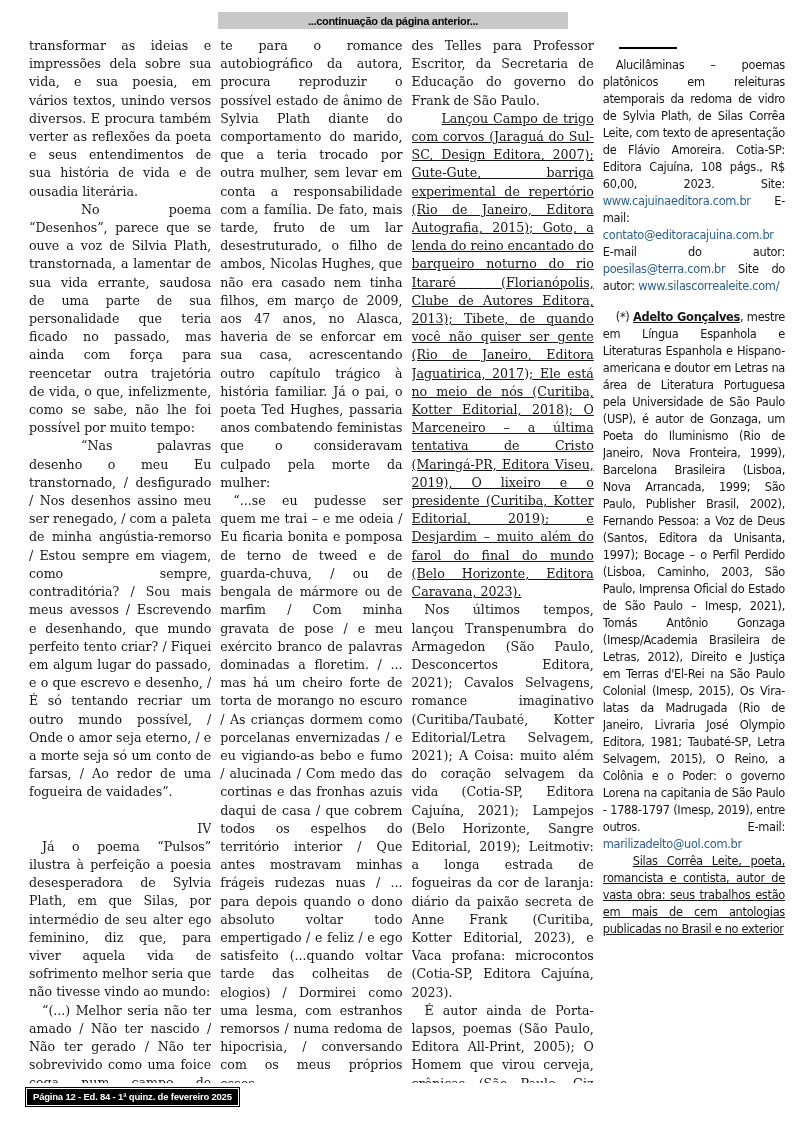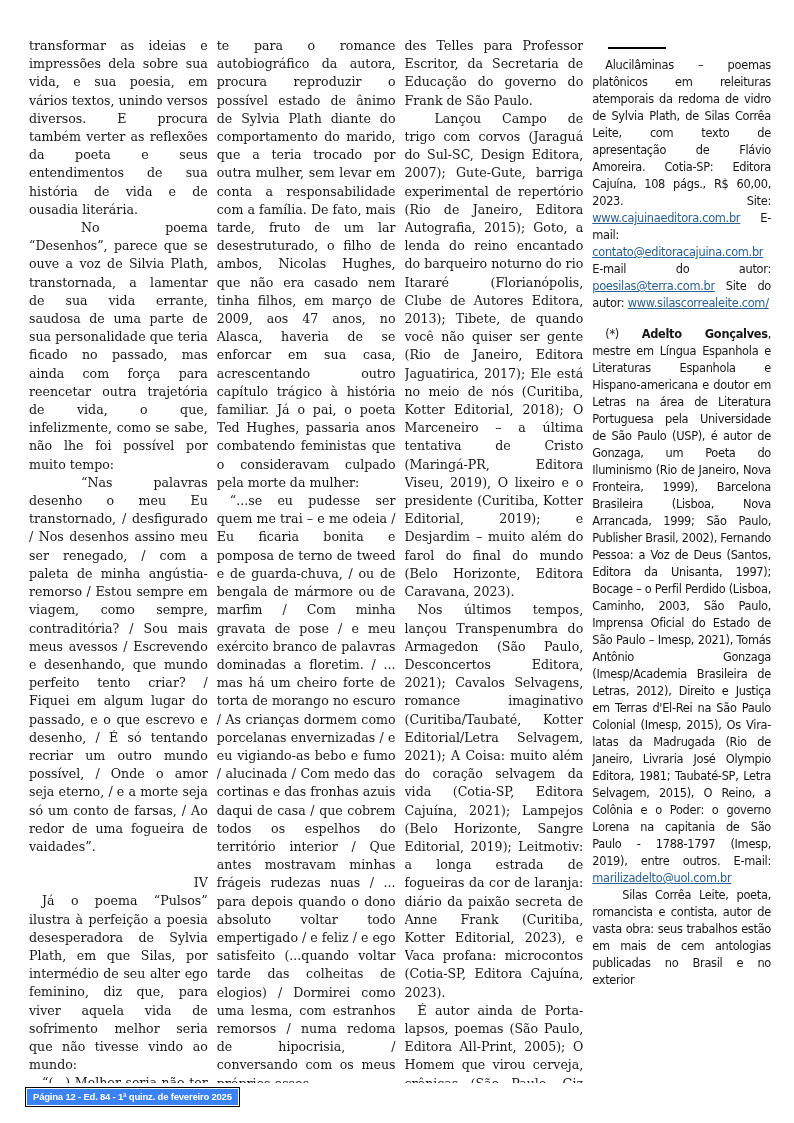--- a/index.html
+++ b/index.html
@@ -25,81 +25,83 @@
     font-family: "Liberation Sans", sans-serif;
     font-weight: bold;
     font-size: 11px;
     letter-spacing: -0.3px;
     color: #0a0a0a;
   }
   .cols {
     position: absolute;
     left: 29px;
     top: 37px;
-    right: 23px;
+    right: 9px;
     height: 1046px;
     display: flex;
     gap: 9px;
   }
   .col {
     flex: 1 1 0;
     min-width: 0;
     font-size: 12.6px;
     line-height: 18.2px;
     text-align: justify;
     overflow: hidden;
   }
   .col p { margin: 0; }
   .ind-sm { text-indent: 13px; }
-  .ind-md { text-indent: 30px; }
+  .ind-md { text-indent: 30px; text-decoration: underline; }
   .ind-lg { text-indent: 52px; }
   .heading-left  { margin-top: 18px !important; text-align: right; }
   .sans {
     font-family: "DejaVu Sans", "Liberation Sans", sans-serif;
     font-size: 11.4px;
     line-height: 17px;
     letter-spacing: -0.3px;
   }
   .divider-rule {
     height: 2px;
     width: 58px;
     background: #000;
     margin: 10px 0 8px 16px;
   }
   .gap-line { height: 14px; }
   .link {
     color: #2b5f8f;
-    text-decoration: underline;
     cursor: pointer;
   }
-  .bold { font-weight: bold; }
+  .bold { font-weight: bold; text-decoration: underline; }
   .footer-badge {
     position: absolute;
     left: 25px;
     top: 1087px;
     border: 1px solid #000;
     padding: 1px;
     background: #fff;
   }
   .footer-badge-inner {
-    background: #3b82f6;
+    background: #000000;
     color: #fff;
     font-family: "Liberation Sans", sans-serif;
     font-weight: bold;
     font-size: 9.5px;
     letter-spacing: -0.2px;
     padding: 2px 6px 3px 6px;
     white-space: nowrap;
   }
 </style>
 </head>
 <body>
 
 <div class="page">
 
+  <div class="banner">
+    <span>...continuação da página anterior...</span>
+  </div>
 
   <div class="cols">
 
     <div class="col">
       <p>transformar as ideias e impressões dela sobre sua vida, e sua poesia, em vários textos, unindo versos diversos. E procura também verter as reflexões da poeta e seus entendimentos de sua história de vida e de ousadia literária.</p>
       <p class="ind-lg">No poema “Desenhos”, parece que se ouve a voz de Silvia Plath, transtornada, a lamentar de sua vida errante, saudosa de uma parte de sua personalidade que teria ficado no passado, mas ainda com força para reencetar outra trajetória de vida, o que, infelizmente, como se sabe, não lhe foi possível por muito tempo:</p>
       <p class="ind-lg">“Nas palavras desenho o meu Eu transtornado, / desfigurado / Nos desenhos assino meu ser renegado, / com a paleta de minha angústia-remorso / Estou sempre em viagem, como sempre, contraditória? / Sou mais meus avessos / Escrevendo e desenhando, que mundo perfeito tento criar? / Fiquei em algum lugar do passado, e o que escrevo e desenho, / É só tentando recriar um outro mundo possível, / Onde o amor seja eterno, / e a morte seja só um conto de farsas, / Ao redor de uma fogueira de vaidades”.</p>
       <p class="heading-left">IV</p>
       <p class="ind-sm">Já o poema “Pulsos” ilustra à perfeição a poesia desesperadora de Sylvia Plath, em que Silas, por intermédio de seu alter ego feminino, diz que, para viver aquela vida de sofrimento melhor seria que não tivesse vindo ao mundo:</p>
       <p class="ind-sm">“(...) Melhor seria não ter amado / Não ter nascido / Não ter gerado / Não ter sobrevivido como uma foice cega num campo de lavanda. / Pior, muito pior, camarada / É ter que afiar a navalha cega / No seu pulso esquerdo / Alvo como a neve do Ártico / Mas ter um horror à da imagem que fica nesse prenúncio de adeus / demorado... A estética da beleza não perdoa monstros escritos / com sua própria dor.</p>

